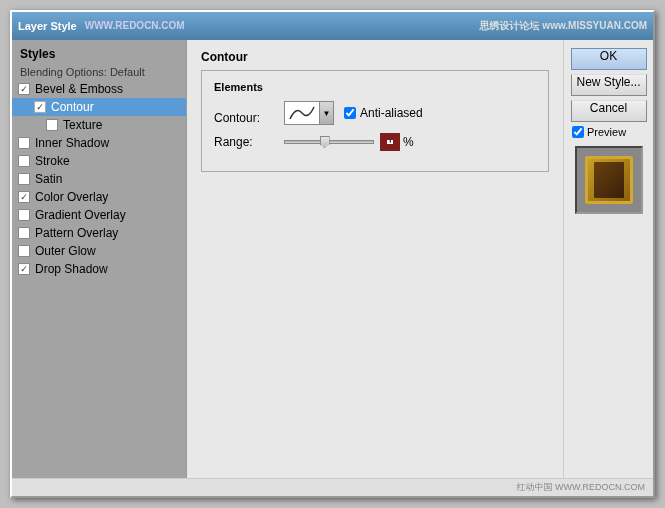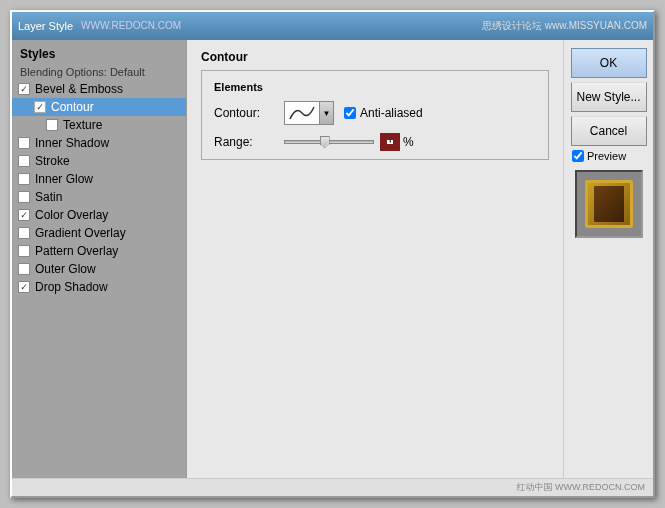--- a/index.html
+++ b/index.html
@@ -22,21 +22,21 @@
       border-left: 2px solid #fff;
       box-shadow: 2px 2px 6px rgba(0,0,0,0.5);
       display: flex;
       flex-direction: column;
     }
     .title-bar {
       background: linear-gradient(to bottom, #6fa8d4, #4a7fa8);
       color: #fff;
       padding: 14px 6px;
       font-size: 11px;
-      font-weight: normal;
+      font-weight: bold;
       display: flex;
       align-items: center;
       justify-content: space-between;
       height: 20px;
     }
     .title-bar-text {
       display: flex;
       gap: 8px;
     }
     .title-bar-right {
@@ -120,32 +120,32 @@
       background: #e8e8e8;
     }
     .section-title {
       font-size: 12px;
       font-weight: bold;
       color: #000;
       margin-bottom: 6px;
     }
     .section-box {
       border: 1px solid #aaa;
-      padding: 10px 12px 0;
+      padding: 10px 12px 12px;
       background: #e8e8e8;
     }
     .sub-section-title {
       font-size: 11px;
       font-weight: bold;
       color: #000;
       margin-bottom: 8px;
     }
     .form-row {
       display: flex;
-      align-items: center;
+      align-items: flex-end;
       margin-bottom: 8px;
     }
     .form-label {
       width: 70px;
       font-size: 12px;
       color: #000;
     }
     .contour-preview {
       width: 36px;
       height: 24px;
@@ -224,28 +224,27 @@
       padding: 8px 6px;
       display: flex;
       flex-direction: column;
       align-items: center;
       gap: 4px;
       background: #e8e8e8;
       border-left: 1px solid #ccc;
     }
     .btn {
       width: 76px;
-      height: 30px;
+      height: 22px;
       background: linear-gradient(to bottom, #f0f0f0, #d8d8d8);
       border: 1px solid #888;
       border-top: 1px solid #ddd;
       font-size: 12px;
       cursor: pointer;
       display: flex;
-      align-items: center;
       justify-content: center;
       color: #000;
     }
     .btn.ok-btn {
       background: linear-gradient(to bottom, #d0e4f8, #b0c8e8);
       border: 1px solid #7090b0;
     }
     .preview-box {
       width: 68px;
       height: 68px;
@@ -321,24 +320,20 @@
       <div class="style-item">
         <span class="checkbox"></span>
         <span>Inner Shadow</span>
       </div>
 
       <div class="style-item">
         <span class="checkbox"></span>
         <span>Stroke</span>
       </div>
 
-      <div class="style-item">
-        <span class="checkbox"></span>
-        <span>Inner Glow</span>
-      </div>
 
       <div class="style-item">
         <span class="checkbox"></span>
         <span>Satin</span>
       </div>
 
       <div class="style-item">
         <span class="checkbox checked"></span>
         <span>Color Overlay</span>
       </div>

